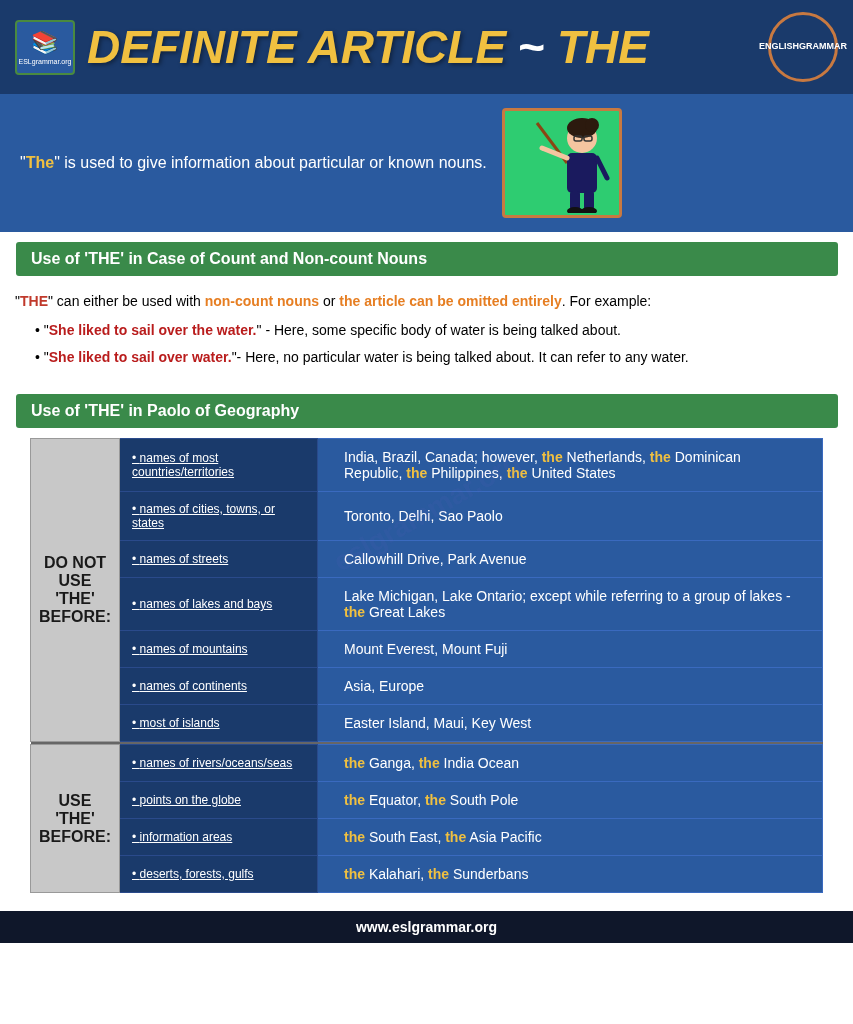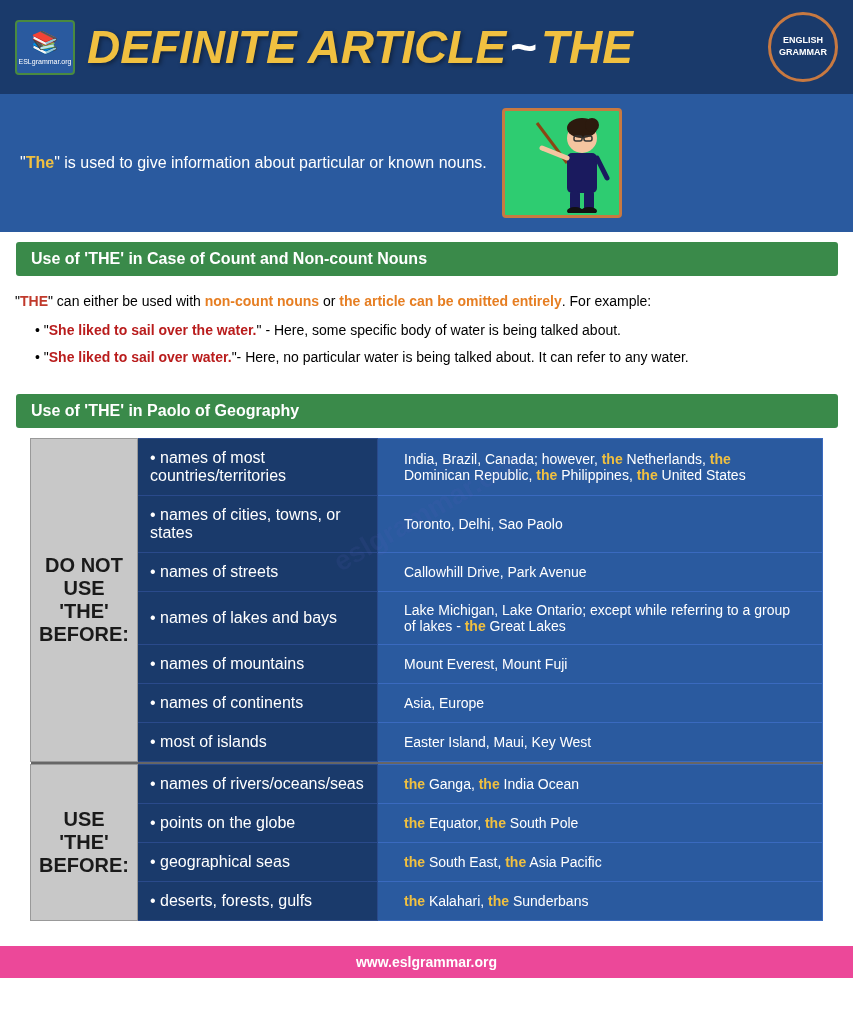--- a/index.html
+++ b/index.html
@@ -36,21 +36,21 @@
       color: white;
       font-size: 8px;
       text-align: center;
     }
     .logo-book {
       font-size: 22px;
     }
     .header-title {
       display: flex;
       align-items: center;
-      gap: 4px;
+      gap: 12px;
       flex: 1;
     }
     .title-definite {
       color: #f0c040;
       font-size: 46px;
       font-weight: 900;
       font-style: italic;
       text-shadow: 2px 2px 4px rgba(0,0,0,0.4);
     }
     .title-tilde {
@@ -64,21 +64,21 @@
       font-weight: 900;
       font-style: italic;
     }
     .grammar-badge {
       background: #1a3a6b;
       border: 3px solid #c87941;
       border-radius: 50%;
       width: 70px;
       height: 70px;
       display: flex;
-      flex-direction: column;
+      flex-direction: row;
       align-items: center;
       justify-content: center;
       color: white;
       font-size: 9px;
       font-weight: bold;
       text-align: center;
       line-height: 1.3;
     }
     
     .info-banner {
@@ -145,38 +145,39 @@
     .quote { color: #b91c1c; font-weight: bold; }
     
     .geo-table {
       width: 100%;
       border-collapse: collapse;
       margin: 0 15px;
       width: calc(100% - 30px);
     }
     .row-label-cell {
       background: #c8c8c8;
-      font-size: 20px;
+      font-size: 16px;
       font-weight: bold;
       text-align: center;
       vertical-align: middle;
       padding: 10px 8px;
       border: 1px solid #999;
       width: 80px;
     }
     .do-not { color: #1a1a1a; }
     .use-before { color: #1a1a1a; }
     .category-cell {
       background: #1a3a6b;
       color: white;
       padding: 10px 12px;
       border: 1px solid #2a4a8b;
       vertical-align: middle;
-      width: 240px;
-      font-size: 16px;
+      width: 198px;
+      font-size: 12px;
+      text-decoration: underline;
     }
     .category-cell::before {
       content: "• ";
     }
     .example-cell {
       background: #2a5a9f;
       color: white;
       padding: 10px 26px;
       border: 1px solid #3a6abf;
       vertical-align: middle;
@@ -185,27 +186,27 @@
     .example-cell .the-colored {
       color: #f0c040;
       font-weight: bold;
     }
     .divider-row td {
       padding: 1px 0;
       background: #888;
     }
     
     .footer {
-      background: #ec4899;
+      background: #0f172a;
       color: white;
       text-align: center;
       padding: 8px;
       font-size: 14px;
       font-weight: bold;
-      margin-top: 20px;
+      margin-top: 13px;
     }
     
     .watermark {
       position: absolute;
       top: 50%;
       left: 50%;
       transform: translate(-50%, -50%) rotate(-30deg);
       font-size: 28px;
       color: rgba(100, 100, 200, 0.1);
       font-weight: bold;
@@ -329,21 +330,21 @@
         <tr>
           <td class="row-label-cell use-before" rowspan="4">USE<br>'THE'<br>BEFORE:</td>
           <td class="category-cell">names of rivers/oceans/seas</td>
           <td class="example-cell"><span class="the-colored">the</span> Ganga, <span class="the-colored">the</span> India Ocean</td>
         </tr>
         <tr>
           <td class="category-cell">points on the globe</td>
           <td class="example-cell"><span class="the-colored">the</span> Equator, <span class="the-colored">the</span> South Pole</td>
         </tr>
         <tr>
-          <td class="category-cell">geographical seas</td>
+          <td class="category-cell">information areas</td>
           <td class="example-cell"><span class="the-colored">the</span> South East, <span class="the-colored">the</span> Asia Pacific</td>
         </tr>
         <tr>
           <td class="category-cell">deserts, forests, gulfs</td>
           <td class="example-cell"><span class="the-colored">the</span> Kalahari, <span class="the-colored">the</span> Sunderbans</td>
         </tr>
       </tbody>
     </table>
   </div>
 

